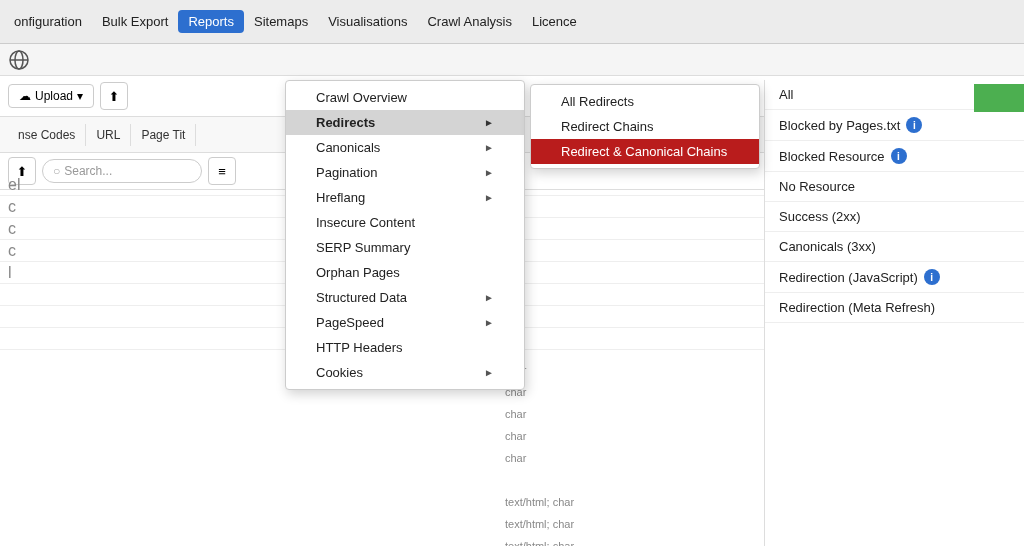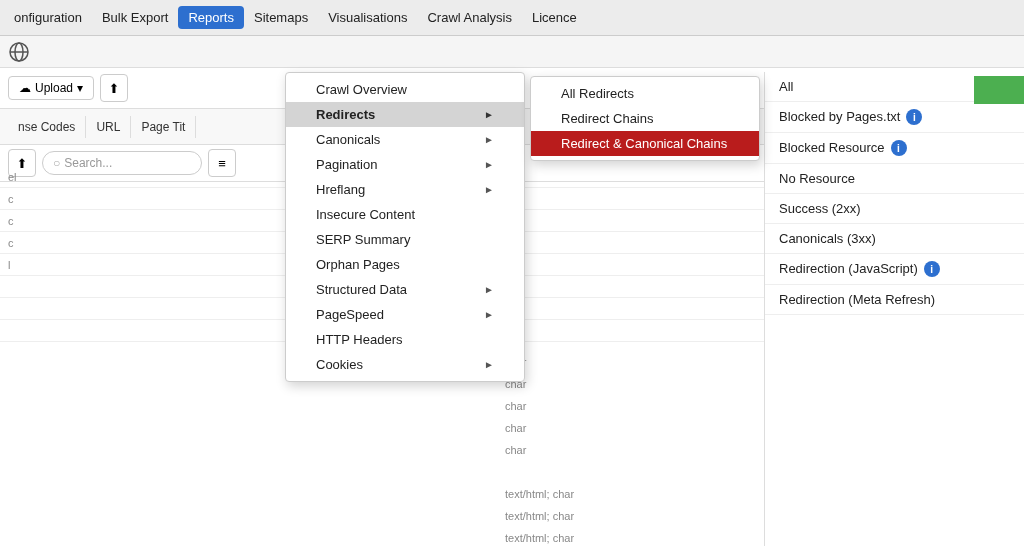--- a/index.html
+++ b/index.html
@@ -12,21 +12,21 @@
       overflow: hidden;
       position: relative;
     }
 
     
     .menubar {
       display: flex;
       align-items: center;
       background: #ececec;
       border-bottom: 1px solid #ccc;
-      height: 36px;
+      height: 44px;
       padding: 0 4px;
       position: relative;
       z-index: 1;
     }
     .menubar-item {
       padding: 4px 10px;
       border-radius: 4px;
       cursor: pointer;
       font-size: 13px;
       color: #222;
@@ -111,21 +111,21 @@
       border-radius: 12px;
       padding: 2px 10px;
       gap: 4px;
       font-size: 12px;
       color: #999;
       width: 160px;
       height: 24px;
     }
     .cell-text {
       color: #888;
-      font-size: 11px;
+      font-size: 16px;
       text-align: center;
     }
 
     
     .dropdown-level1 {
       position: absolute;
       top: 36px;
       left: 285px;
       background: white;
       border: 1px solid #ccc;
@@ -186,20 +186,21 @@
       border-left: 1px solid #ddd;
       z-index: 50;
       height: 510px;
     }
     .filter-item {
       padding: 7px 14px;
       font-size: 13px;
       color: #222;
       border-bottom: 1px solid #eee;
       display: flex;
+      align-items: center;
       gap: 6px;
       cursor: pointer;
     }
     .info-icon {
       display: inline-flex;
       align-items: center;
       justify-content: center;
       width: 16px;
       height: 16px;
       border-radius: 50%;

